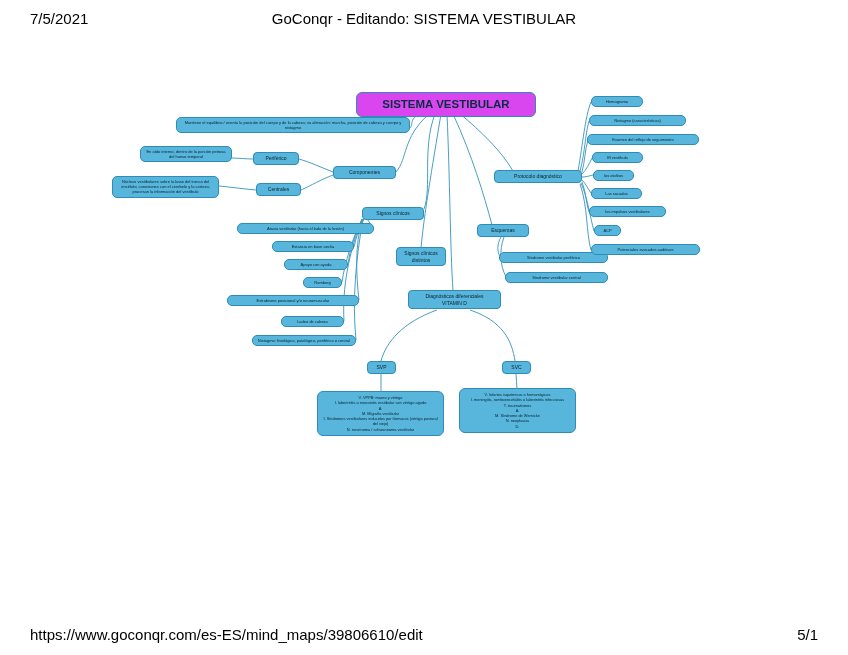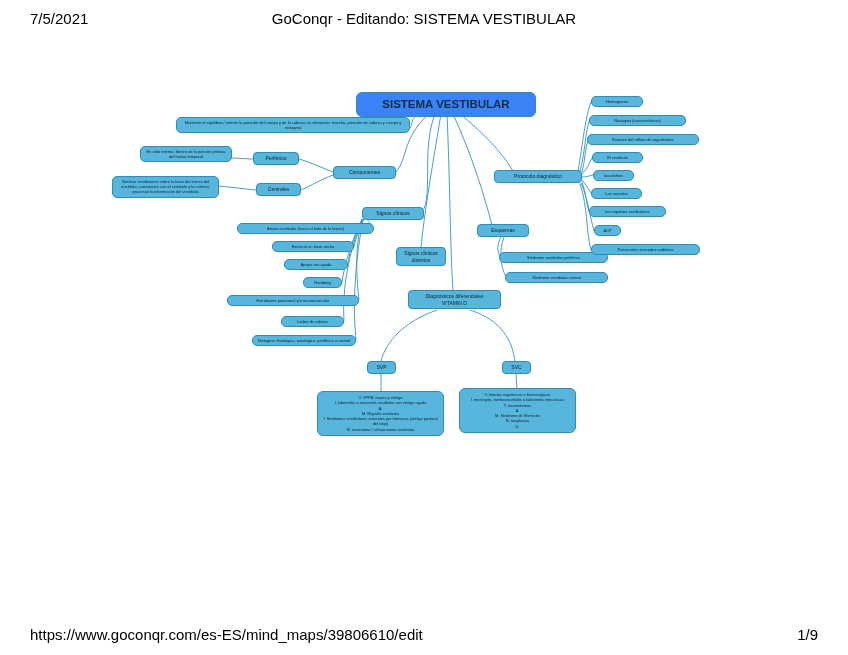--- a/index.html
+++ b/index.html
@@ -19,33 +19,33 @@
   #connectors path{fill:none;stroke:#3f98c2;stroke-width:1;opacity:.95}
 
   .node{
     position:absolute;z-index:2;box-sizing:border-box;
     background:#58b6dc;border:1px solid #2e8cb6;border-radius:4px;
     color:#08222f;padding:2px 3px;font-size:5px;line-height:1.3;
     text-align:center;
   }
   .node.root{
     font-size:11.5px;font-weight:bold;border-radius:6px;padding:4px 6px;
-    background:#3b82f6;color:#0a2d42;
+    background:#d946ef;color:#0a2d42;
   }
   .node.tiny{font-size:4px;border-radius:5px}
   .node.box{font-size:3.9px;line-height:1.35;border-radius:6px;padding:3px 4px}
   .ln{display:block}
 </style>
 </head>
 <body>
 
 <div class="hdr-text" id="print-date" style="top:10px">7/5/2021</div>
 <div class="hdr-text" id="print-title" style="top:10px">GoConqr - Editando: SISTEMA VESTIBULAR</div>
 <div class="hdr-text" id="print-url" style="top:626px">https://www.goconqr.com/es-ES/mind_maps/39806610/edit</div>
-<div class="hdr-text" id="print-page" style="top:626px">1/9</div>
+<div class="hdr-text" id="print-page" style="top:626px">5/1</div>
 
 <svg id="connectors" width="848" height="655" viewBox="0 0 848 655">
   <path d="M 421,113 C 408,120 414,124 410,128"></path>
   <path d="M 429,114 C 402,138 408,158 396,172"></path>
   <path d="M 435,114 C 422,148 432,188 424,209"></path>
   <path d="M 441,114 C 432,168 424,215 421,248"></path>
   <path d="M 447,114 C 450,180 450,245 453,291"></path>
   <path d="M 453,114 C 472,155 484,195 492,225"></path>
   <path d="M 459,113 C 482,132 502,152 513,171"></path>
   <path d="M 333,172 C 320,167 310,162 299,159"></path>

